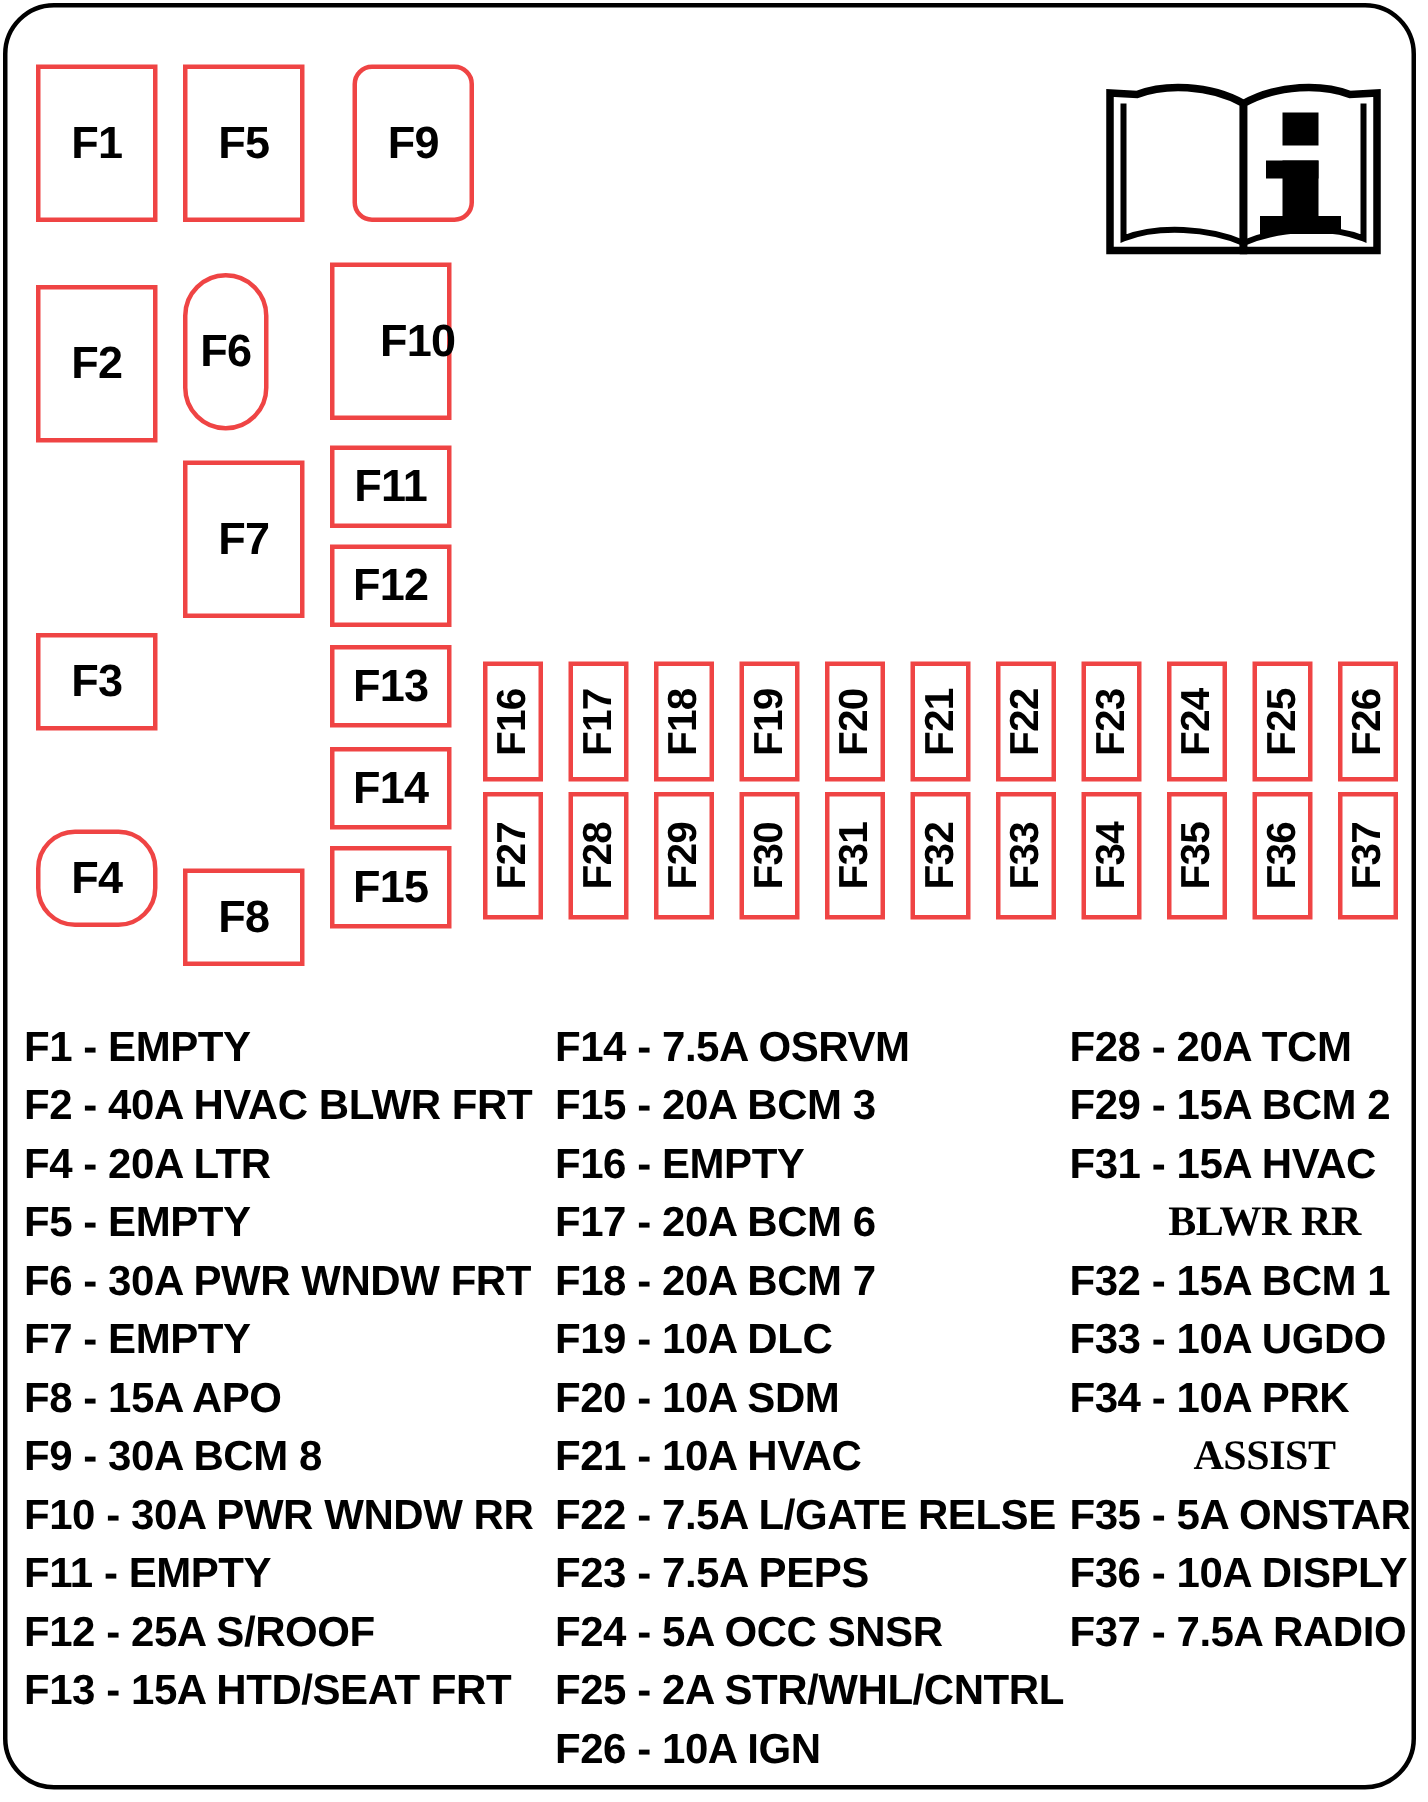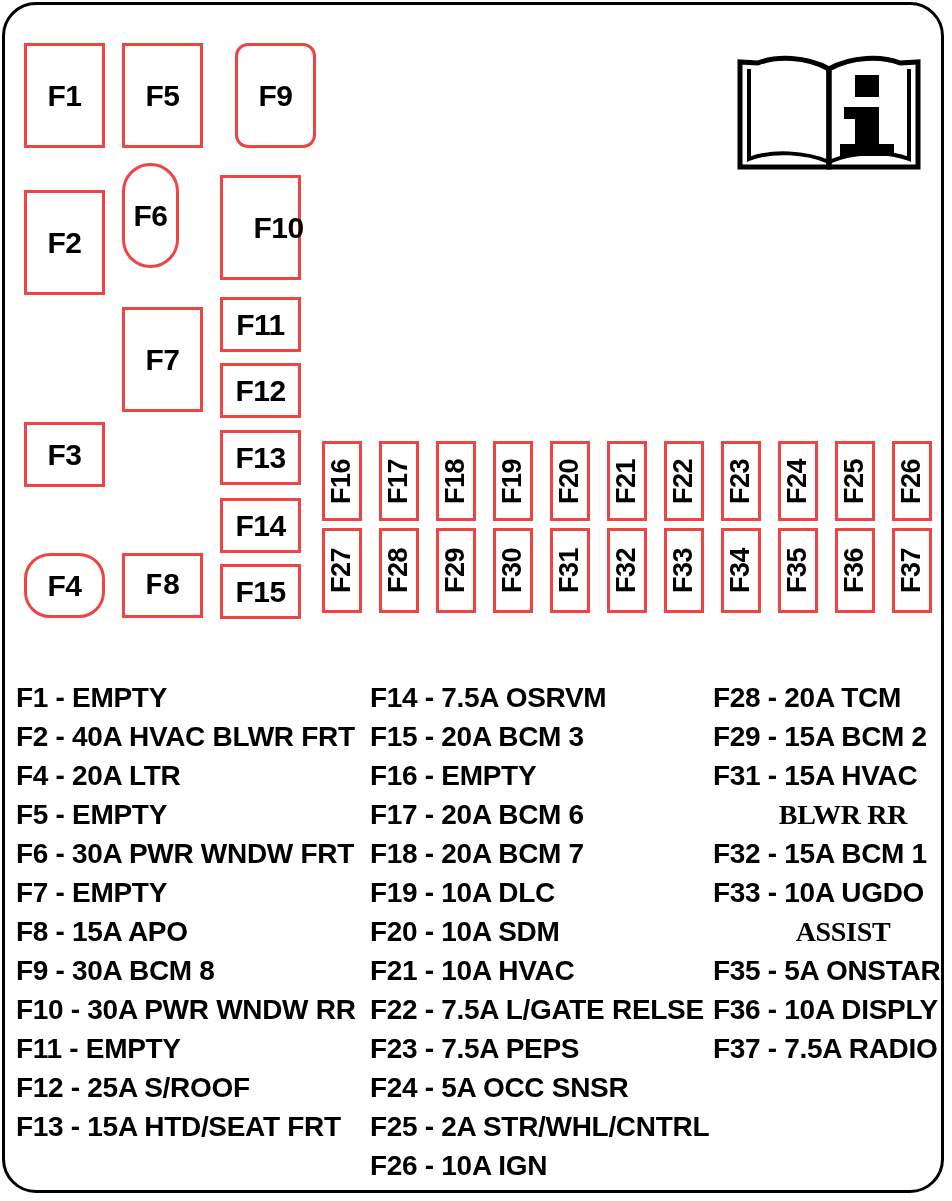--- a/index.html
+++ b/index.html
@@ -88,21 +88,21 @@
       </div>
       <div class="fuse" style="left: 122px; top: 43px; width: 81px; height: 105px;">
         <span>F5</span>
       </div>
       <div class="fuse" style="left: 235px; top: 43px; width: 81px; height: 105px; border-radius: 13px;">
         <span>F9</span>
       </div>
       <div class="fuse" style="left: 24px; top: 175px; width: 81px; height: 105px; margin-top: 15px;">
         <span>F2</span>
       </div>
-      <div class="fuse" style="left: 122px; top: 163px; width: 57px; height: 105px; border-radius: 30px;">
+      <div class="fuse" style="left: 122px; top: 182px; width: 57px; height: 105px; border-radius: 30px;">
         <span>F6</span>
       </div>
       <div class="fuse" style="left: 220px; top: 175px; width: 81px; height: 105px; padding-left: 36px;">
         <span>F10</span>
       </div>
       <div class="fuse" style="left: 122px; top: 307px; width: 81px; height: 105px;">
         <span>F7</span>
       </div>
       <div class="fuse" style="left: 220px; top: 297px; width: 81px; height: 55px;">
         <span>F11</span>
@@ -118,21 +118,21 @@
       </div>
       <div class="fuse" style="left: 220px; top: 564px; width: 81px; height: 55px;">
         <span>F15</span>
       </div>
       <div class="fuse" style="left: 24px; top: 422px; width: 81px; height: 65px;">
         <span>F3</span>
       </div>
       <div class="fuse" style="left: 24px; top: 553px; width: 81px; height: 65px; border-radius: 26px;">
         <span>F4</span>
       </div>
-      <div class="fuse" style="left: 122px; top: 553px; width: 81px; height: 65px; font-family: Liberation Mono, monospace;">
+      <div class="fuse" style="left: 122px; top: 579px; width: 81px; height: 65px;">
         <span>F8</span>
       </div>
       <div class="fuse vert" style="left: 322px; top: 441px; width: 40px; height: 80px;">
         <span class="vlabel">F16</span>
       </div>
       <div class="fuse vert" style="left: 379px; top: 441px; width: 40px; height: 80px;">
         <span class="vlabel">F17</span>
       </div>
       <div class="fuse vert" style="left: 436px; top: 441px; width: 40px; height: 80px;">
         <span class="vlabel">F18</span>
@@ -243,18 +243,19 @@
       <div class="legend-line">F25 - 2A STR/WHL/CNTRL</div>
       <div class="legend-line">F26 - 10A IGN</div>
     </div>
   <div class="legend-col" id="legend-col-3">
       <div class="legend-line">F28 - 20A TCM</div>
       <div class="legend-line">F29 - 15A BCM 2</div>
       <div class="legend-line">F31 - 15A HVAC</div>
       <div class="legend-line cont3">BLWR RR</div>
       <div class="legend-line">F32 - 15A BCM 1</div>
       <div class="legend-line">F33 - 10A UGDO</div>
+      <div class="legend-line">F34 - 10A PRK</div>
       <div class="legend-line cont3">ASSIST</div>
       <div class="legend-line">F35 - 5A ONSTAR</div>
       <div class="legend-line">F36 - 10A DISPLY</div>
       <div class="legend-line">F37 - 7.5A RADIO</div>
     </div>
 </div>
 
 </body></html>

